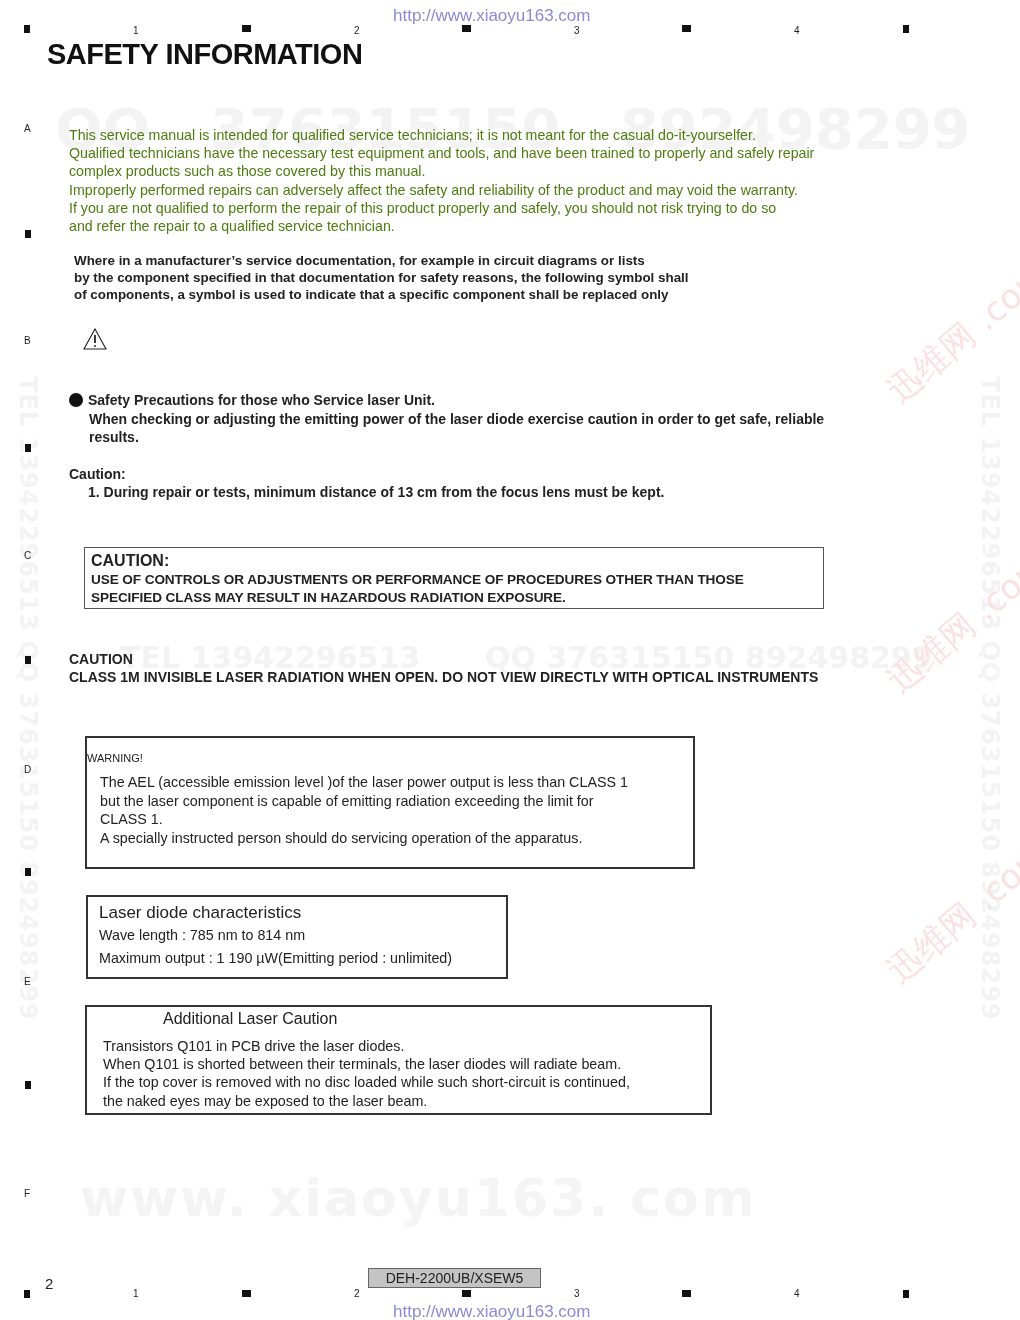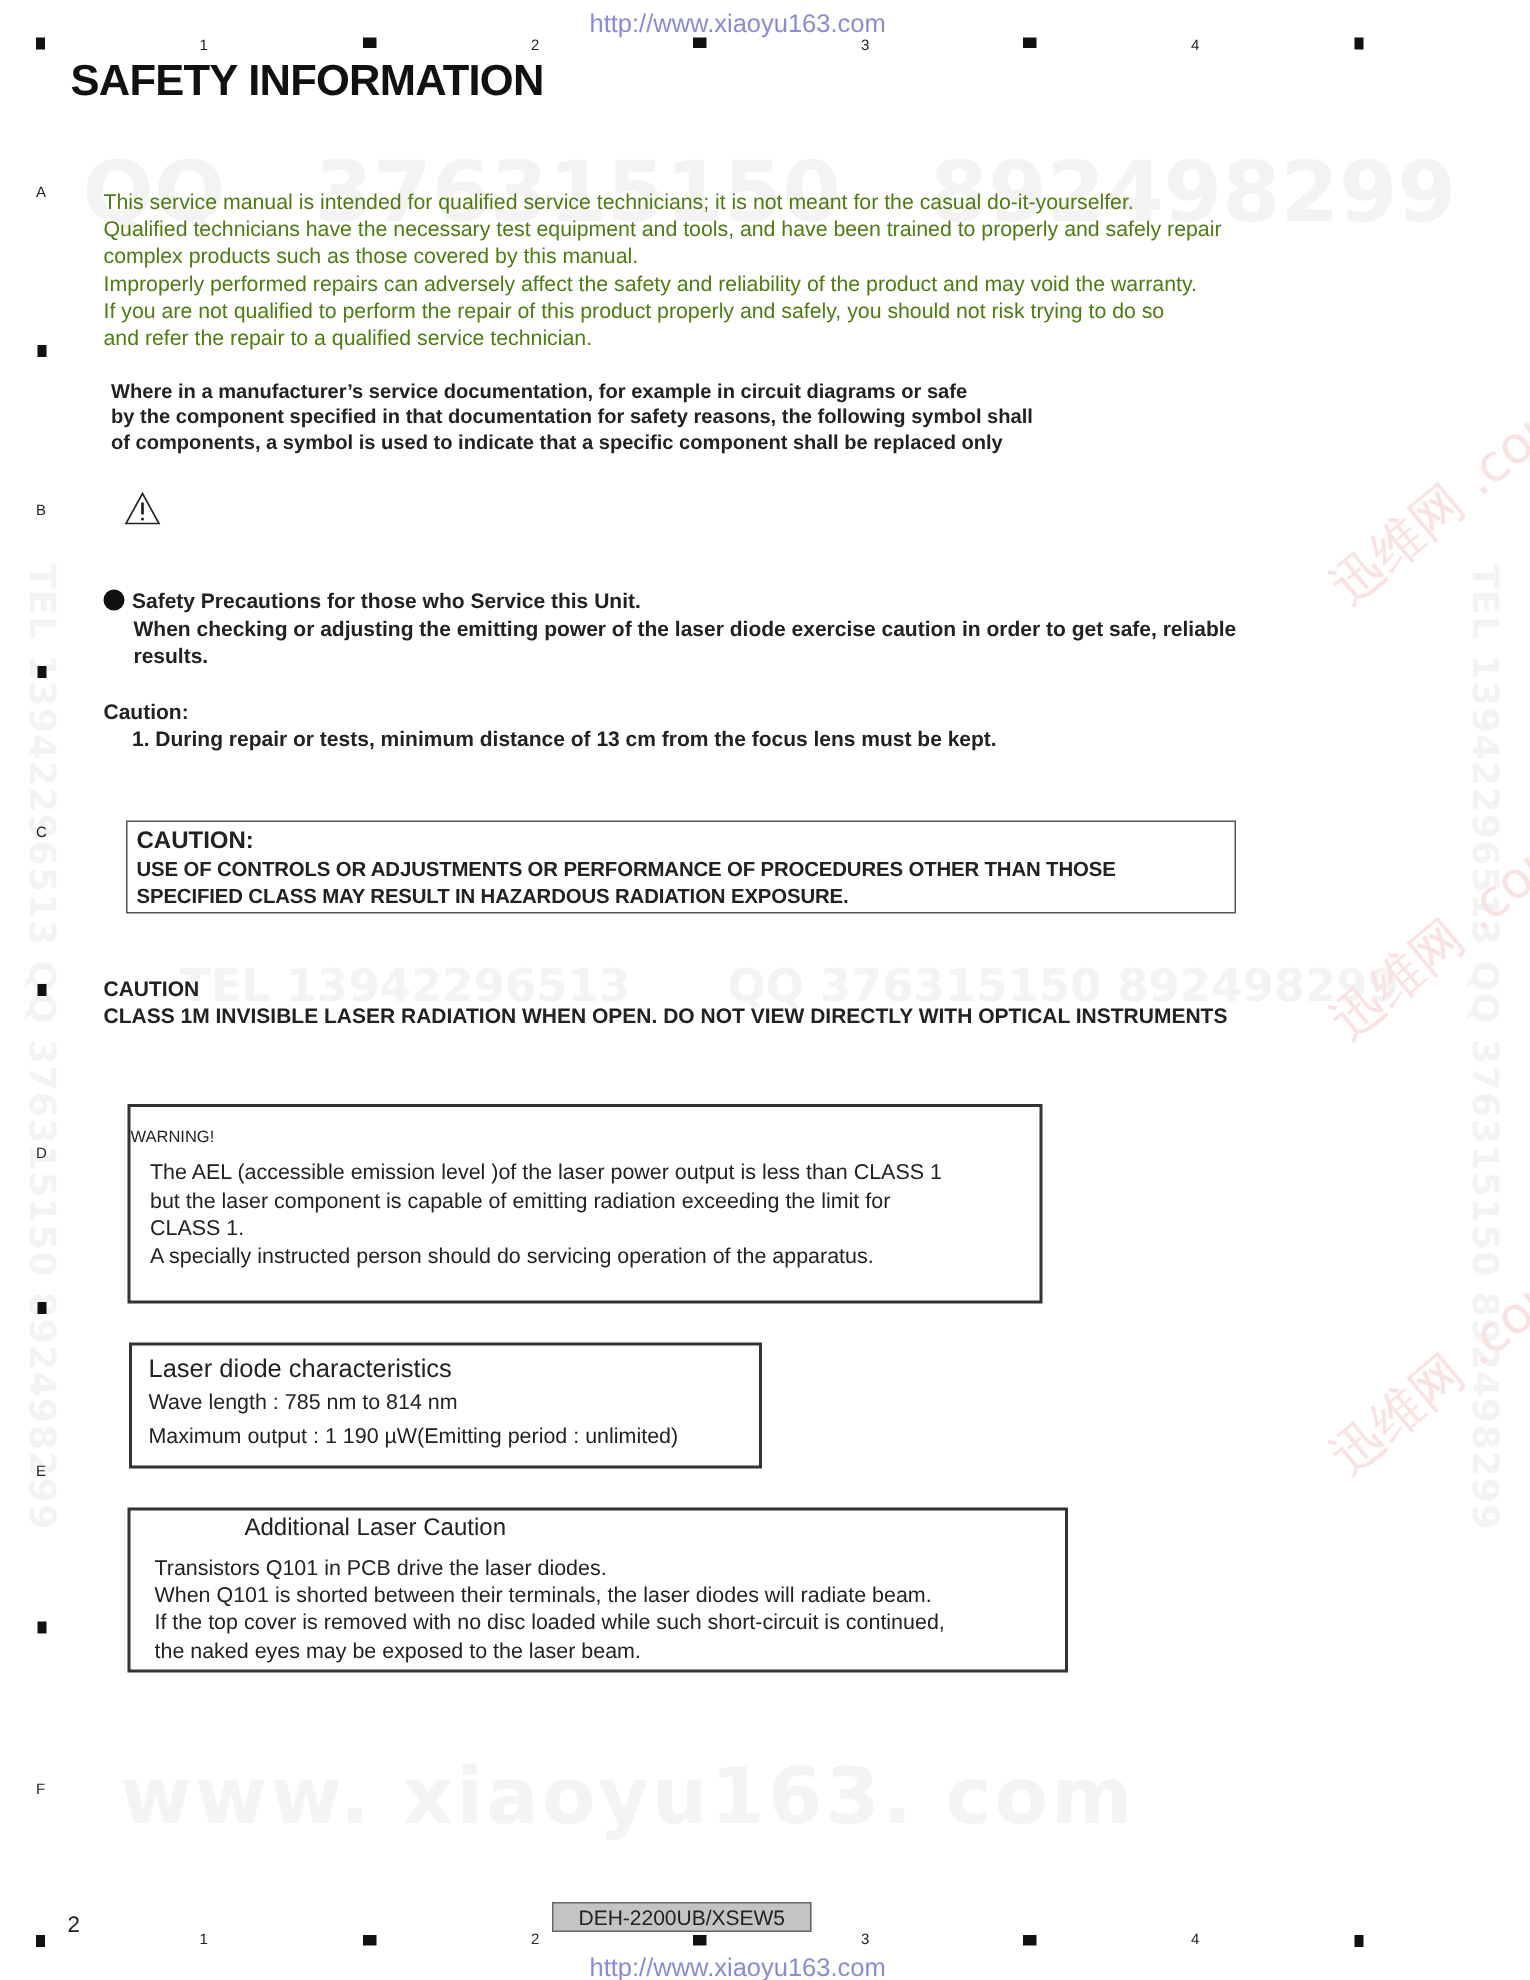--- a/index.html
+++ b/index.html
@@ -94,33 +94,33 @@
 <div class="intro">
   <div>This service manual is intended for qualified service technicians; it is not meant for the casual do-it-yourselfer.</div>
   <div>Qualified technicians have the necessary test equipment and tools, and have been trained to properly and safely repair</div>
   <div>complex products such as those covered by this manual.</div>
   <div>Improperly performed repairs can adversely affect the safety and reliability of the product and may void the warranty.</div>
   <div>If you are not qualified to perform the repair of this product properly and safely, you should not risk trying to do so</div>
   <div>and refer the repair to a qualified service technician.</div>
 </div>
 
 <div class="symbol-para">
-  <div>Where in a manufacturer’s service documentation, for example in circuit diagrams or safe</div>
+  <div>Where in a manufacturer’s service documentation, for example in circuit diagrams or lists</div>
   <div>by the component specified in that documentation for safety reasons, the following symbol shall</div>
   <div>of components, a symbol is used to indicate that a specific component shall be replaced only</div>
 </div>
 <svg class="tri" viewBox="0 0 26 24">
   <path d="M13 2 L24 22 L2 22 Z" fill="none" stroke="#222" stroke-width="1.1"></path>
   <path d="M13 8 L13 16" stroke="#222" stroke-width="1.8"></path>
   <circle cx="13" cy="19" r="1" fill="#222"></circle>
 </svg>
 
 <div class="precautions">
   <div style="white-space:nowrap;">
-    <span class="bullet"></span><span>Safety Precautions for those who Service this Unit.</span>
+    <span class="bullet"></span><span>Safety Precautions for those who Service laser Unit.</span>
   </div>
   <div class="indent">When checking or adjusting the emitting power of the laser diode exercise caution in order to get safe, reliable</div>
   <div class="indent">results.</div>
 </div>
 
 <div class="caution-list">
   <div class="hdr">Caution:</div>
   <div class="item">1.  During repair or tests, minimum distance of 13 cm from the focus lens must be kept.</div>
 </div>
 

